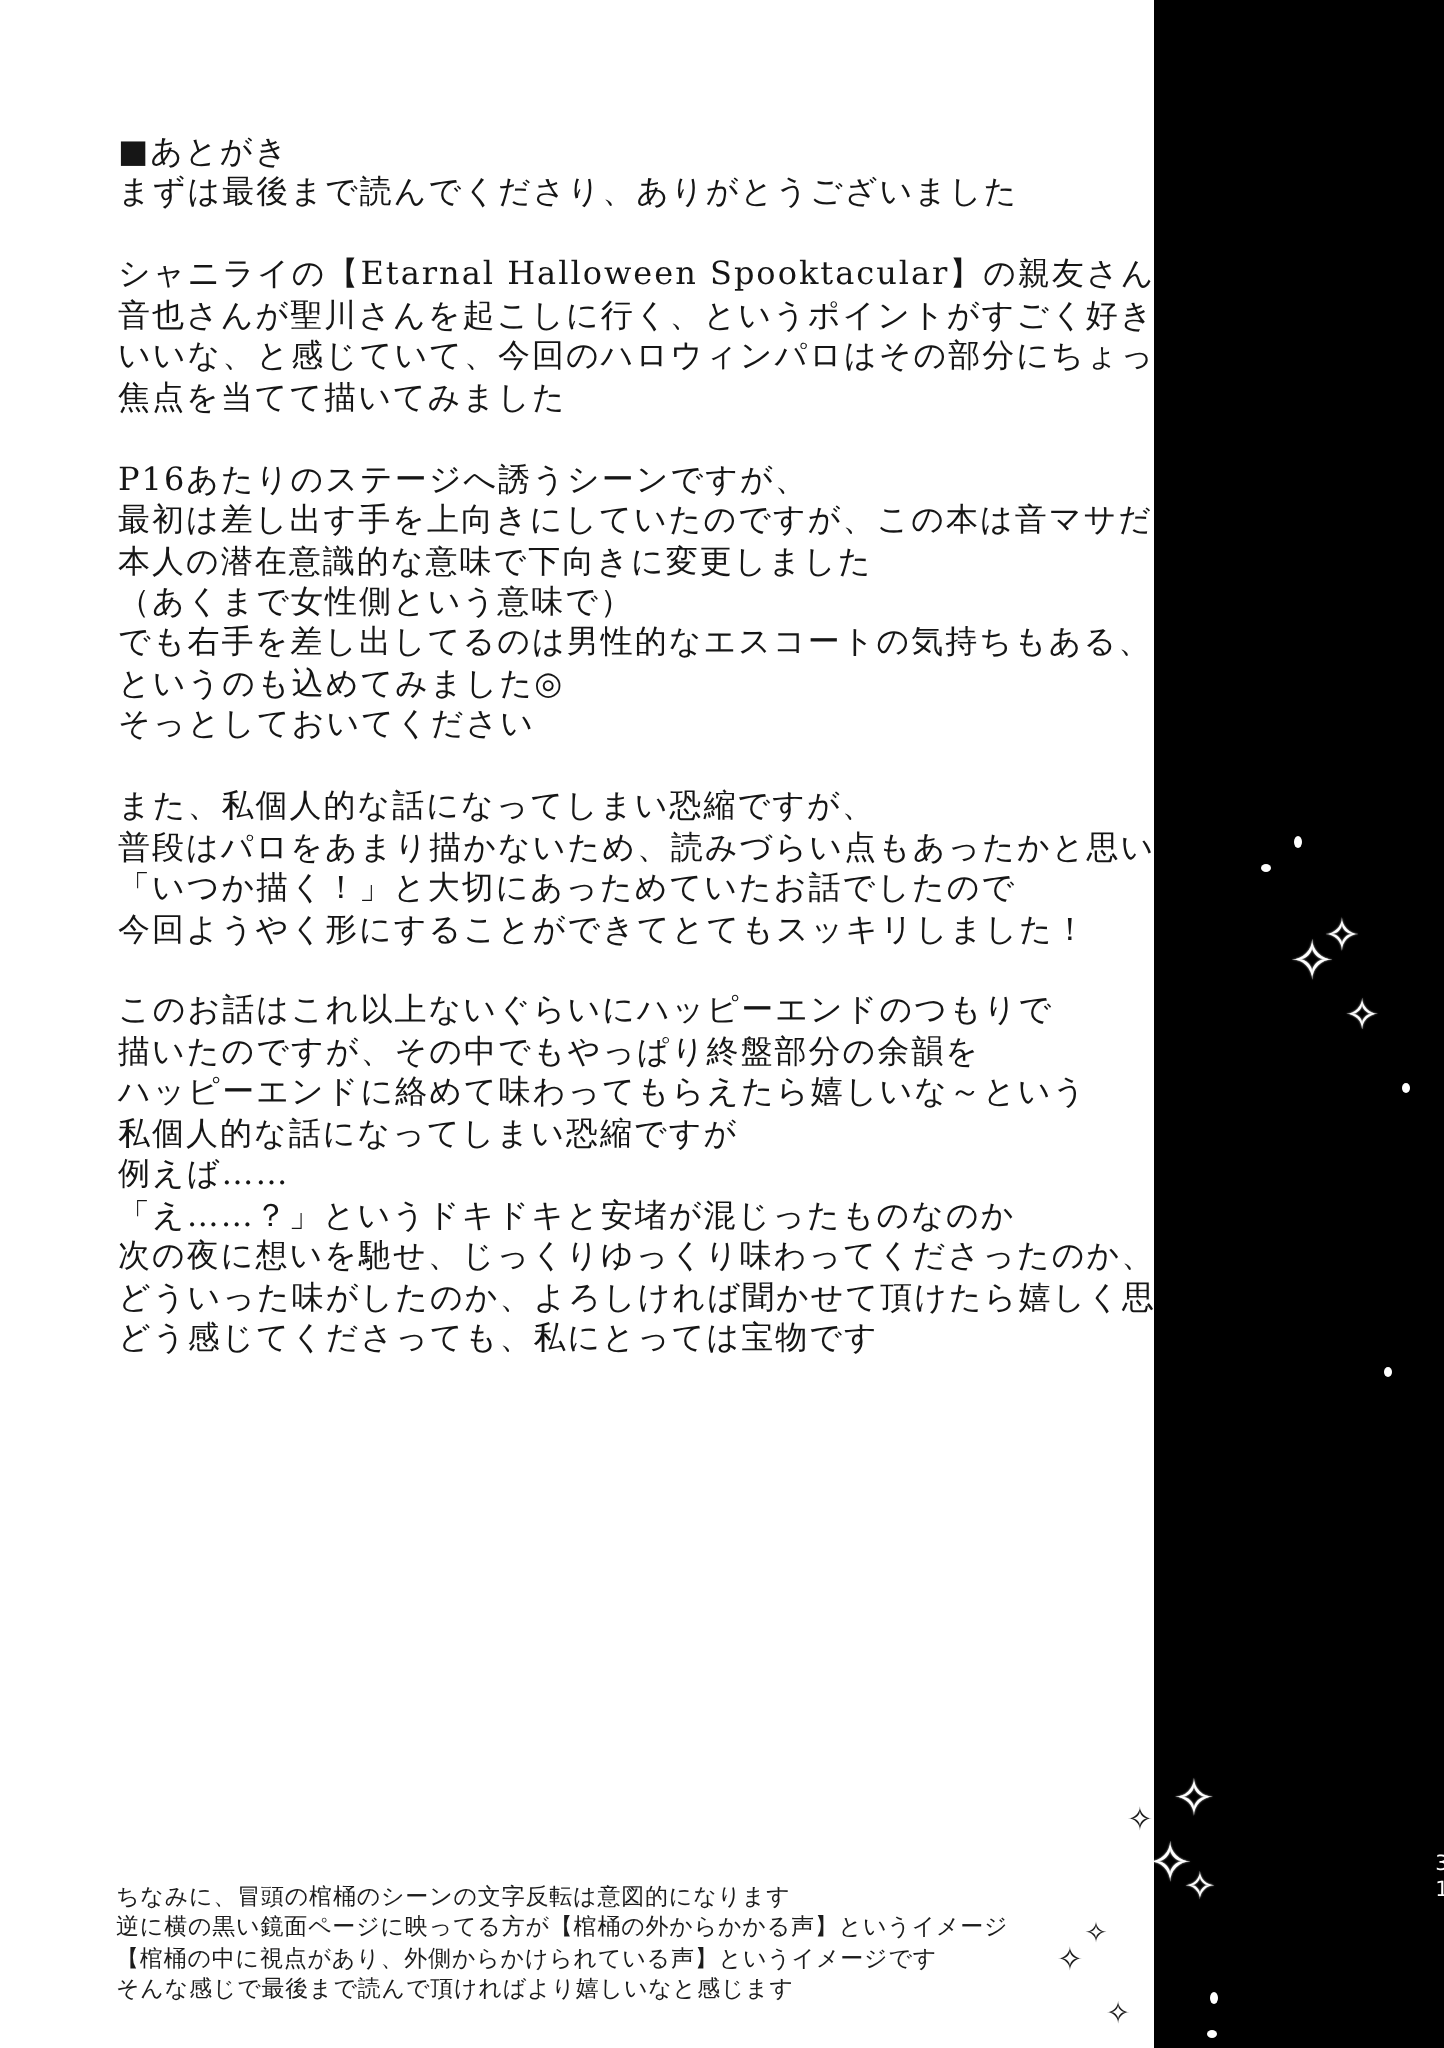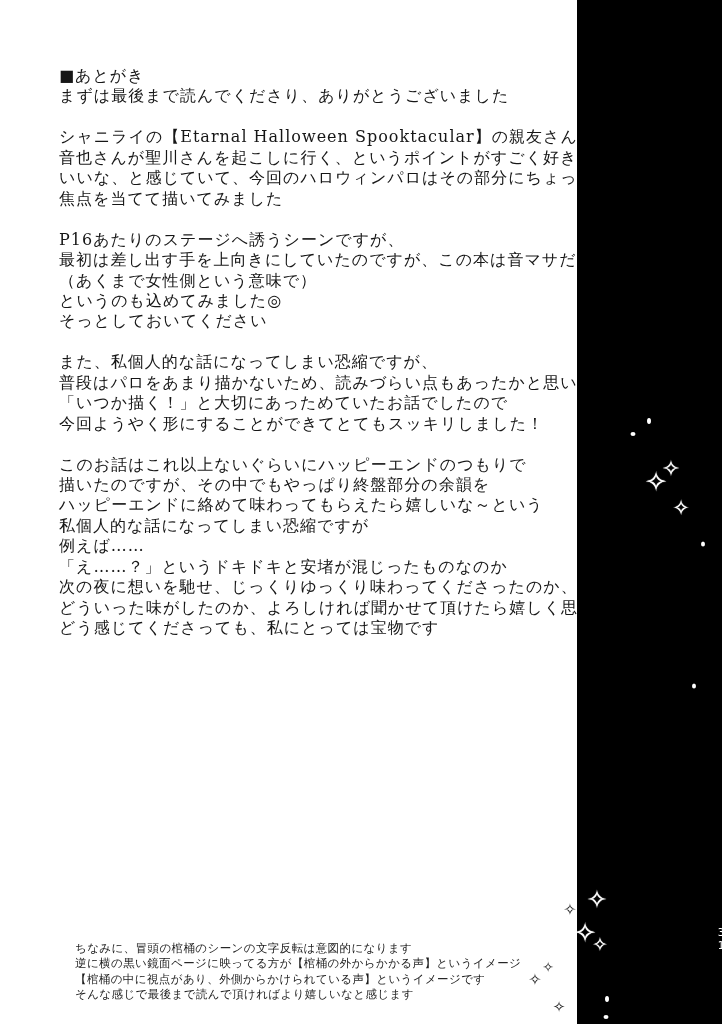--- a/index.html
+++ b/index.html
@@ -25,21 +25,20 @@
   
   .text-footnote{
     position:absolute;
     left:58px;top:941px;
     width:520px;
     color:#1c1c1c;
     font-size:11.5px;
     line-height:15.3px;
     letter-spacing:0.4px;
     white-space:nowrap;
-    margin-left:17px;
   }
   .text-footnote .line:empty{height:15.3px;}
   
   .mirror-band{
     position:absolute;
     top:0;right:0;
     width:145px;height:1024px;
     background:#000000;
     overflow:hidden;
   }
@@ -83,21 +82,23 @@
       <div class="line">■あとがき</div>
       <div class="line">まずは最後まで読んでくださり、ありがとうございました</div>
       <div class="line"></div>
       <div class="line">シャニライの【Etarnal Halloween Spooktacular】の親友さんの</div>
       <div class="line">音也さんが聖川さんを起こしに行く、というポイントがすごく好きで</div>
       <div class="line">いいな、と感じていて、今回のハロウィンパロはその部分にちょっと</div>
       <div class="line">焦点を当てて描いてみました</div>
       <div class="line"></div>
       <div class="line">P16あたりのステージへ誘うシーンですが、</div>
       <div class="line">最初は差し出す手を上向きにしていたのですが、この本は音マサだし、</div>
+      <div class="line">本人の潜在意識的な意味で下向きに変更しました</div>
       <div class="line">（あくまで女性側という意味で）</div>
+      <div class="line">でも右手を差し出してるのは男性的なエスコートの気持ちもある、</div>
       <div class="line">というのも込めてみました◎</div>
       <div class="line">そっとしておいてください</div>
       <div class="line"></div>
       <div class="line">また、私個人的な話になってしまい恐縮ですが、</div>
       <div class="line">普段はパロをあまり描かないため、読みづらい点もあったかと思います</div>
       <div class="line">「いつか描く！」と大切にあっためていたお話でしたので</div>
       <div class="line">今回ようやく形にすることができてとてもスッキリしました！</div>
       <div class="line"></div>
       <div class="line">このお話はこれ以上ないぐらいにハッピーエンドのつもりで</div>
       <div class="line">描いたのですが、その中でもやっぱり終盤部分の余韻を</div>

